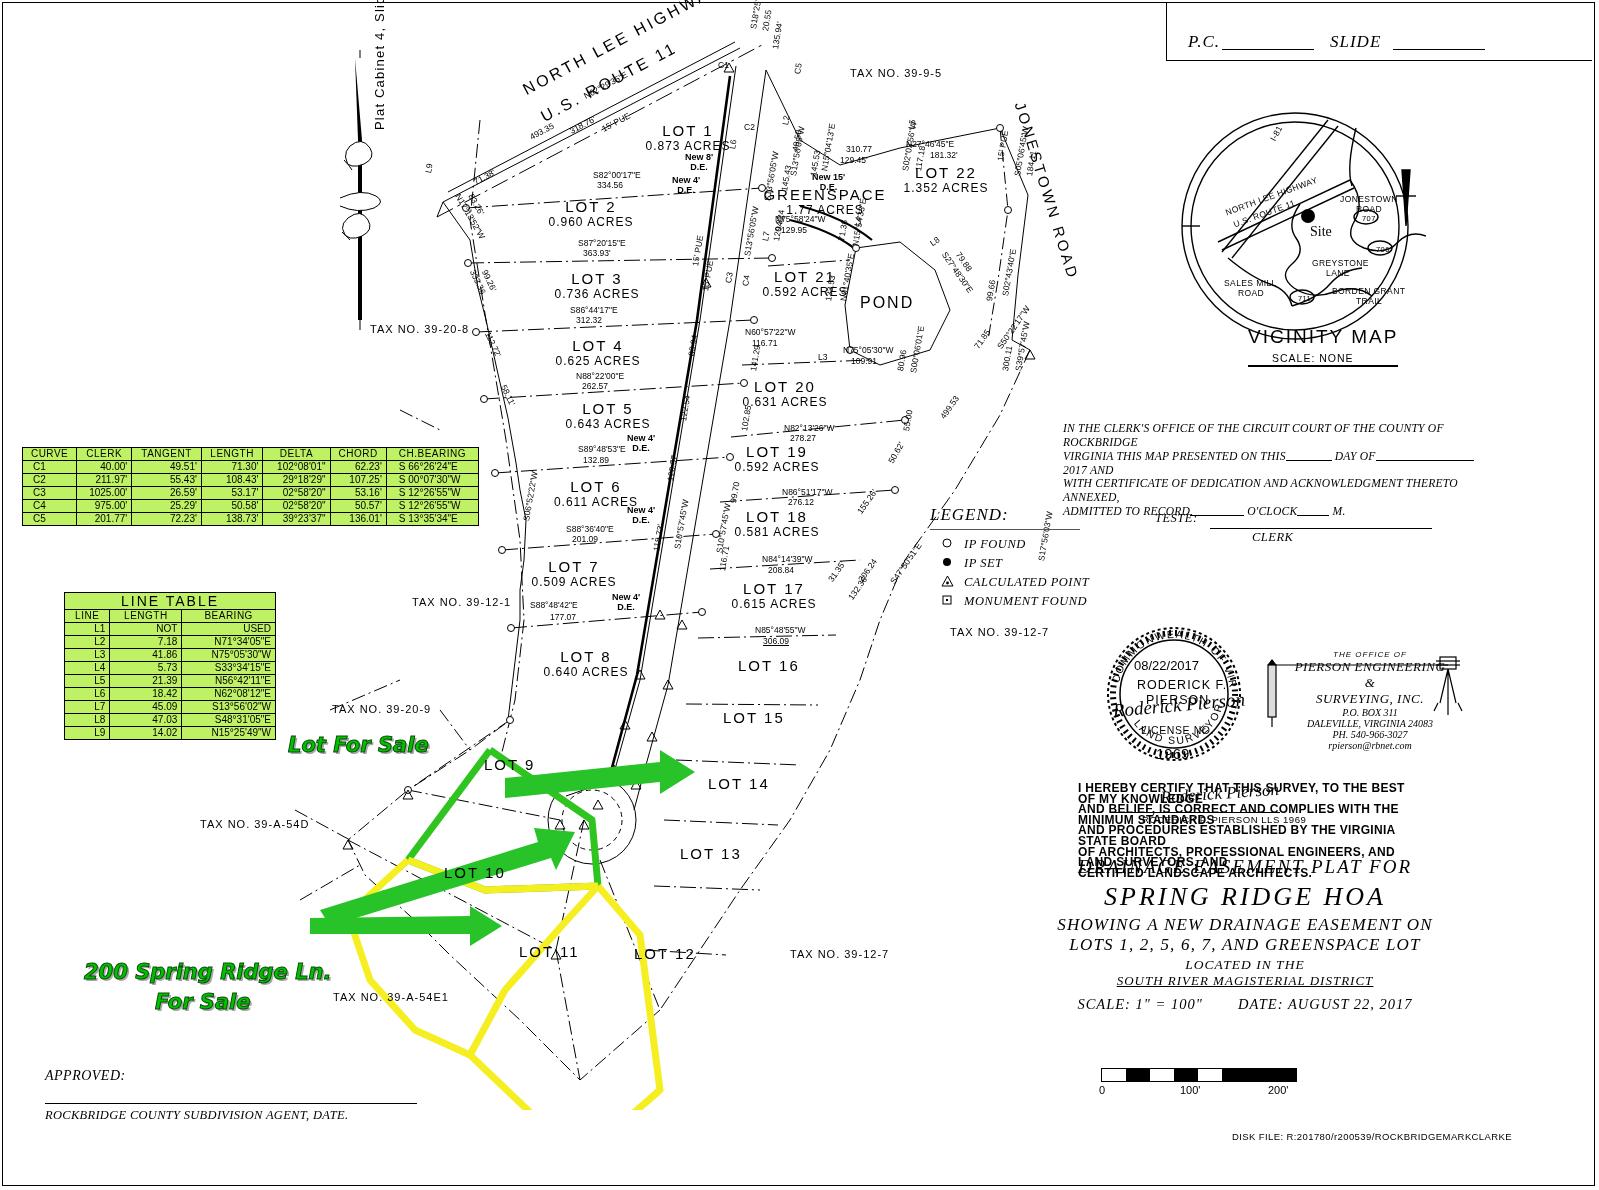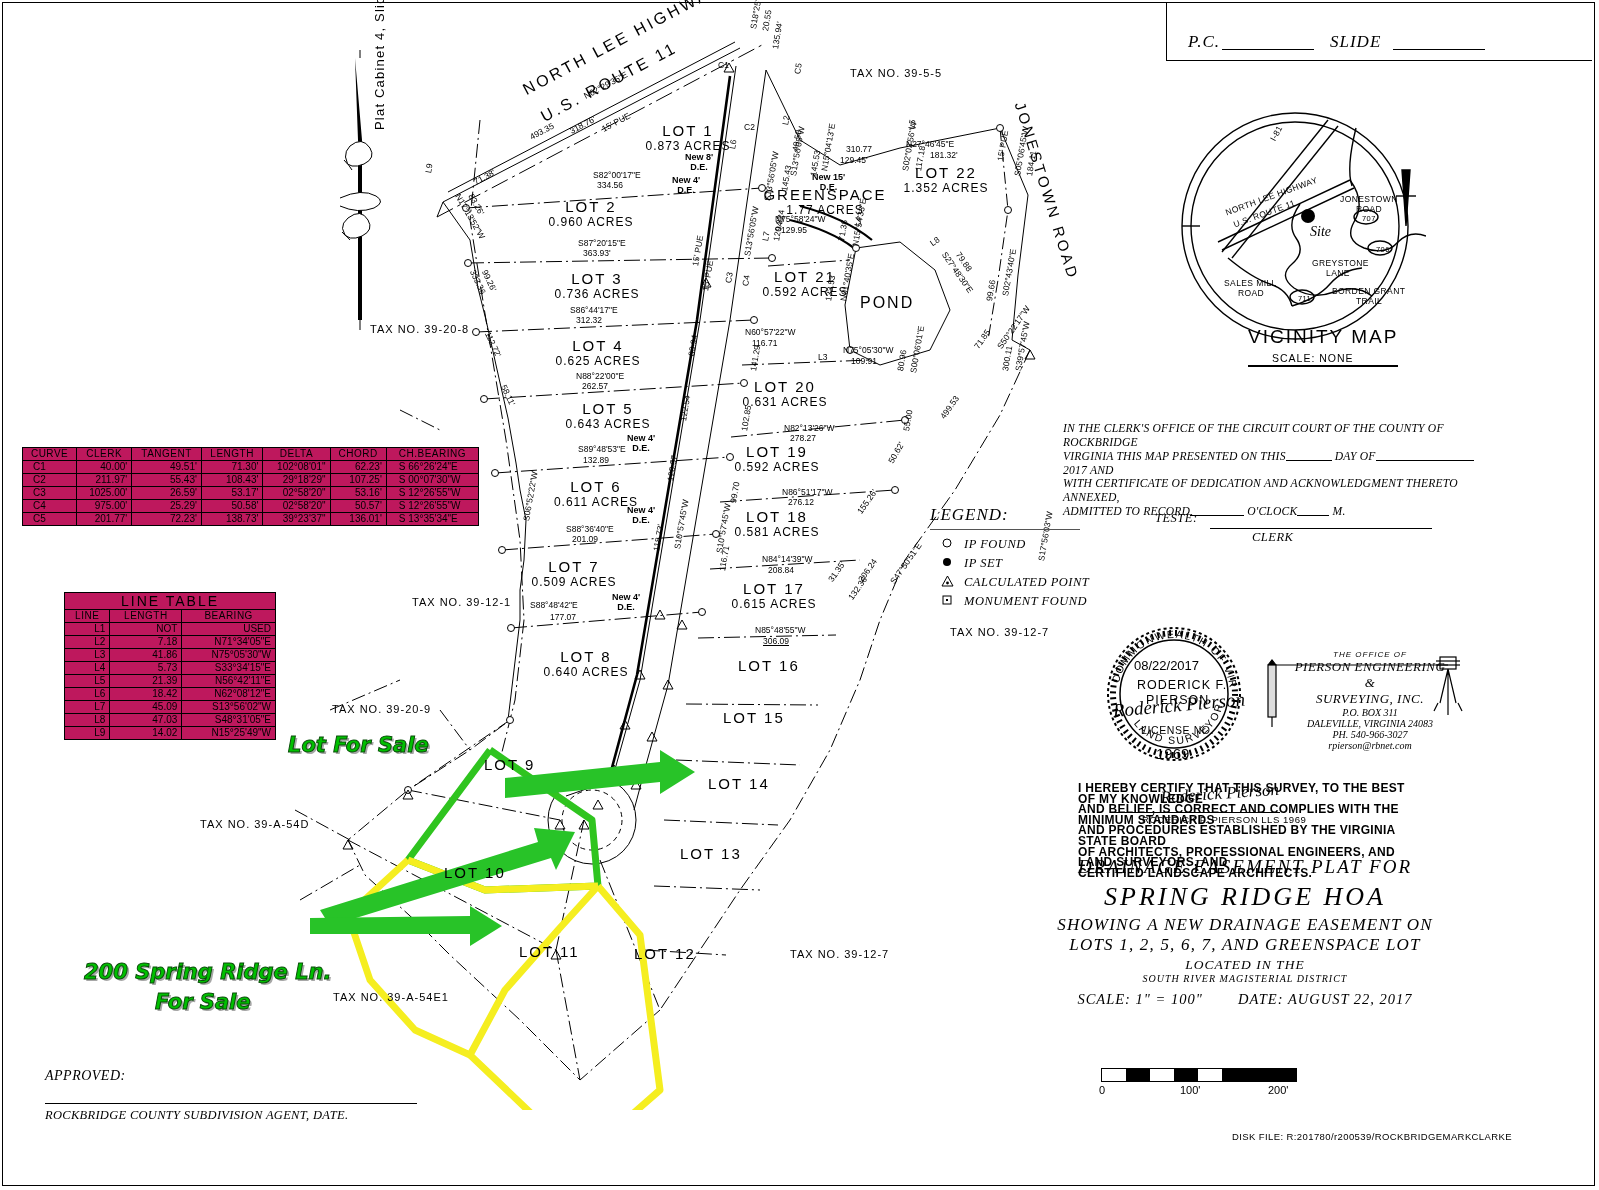--- a/index.html
+++ b/index.html
@@ -8,21 +8,21 @@
   .abs{position:absolute;}
 
   
   #sheet-border{left:2px;top:2px;width:1593px;height:1184px;border:1px solid #000;box-sizing:border-box;}
   #pc-slide-box{left:1166px;top:3px;width:426px;height:58px;border:1px solid #000;border-top:none;border-right:none;box-sizing:border-box;}
 
   
   .t{position:absolute;white-space:nowrap;}
 
   
-  table.plat{border-collapse:collapse;background:#be185d;}
+  table.plat{border-collapse:collapse;background:#bef264;}
   table.plat td,table.plat th{border:1px solid #000;font-size:10px;padding:0 4px;
        font-family:"Liberation Sans",sans-serif;line-height:12px;}
   table.plat th{font-weight:normal;text-align:center;letter-spacing:.5px;}
   #curve-table{left:22px;top:447px;width:457px;}
   #curve-table td{text-align:right;}
   #curve-table td.c0{text-align:left;padding-left:10px;}
   #curve-table td.cb{text-align:left;padding-left:12px;}
   #line-table{left:64px;top:592px;width:212px;}
   #line-table td{text-align:right;}
   #line-table .ttl{text-align:center;font-size:14px;letter-spacing:2px;padding:2px 0;}
@@ -57,21 +57,21 @@
   #cert-text{left:1078px;top:783px;width:330px;font-size:12px;line-height:10.6px;letter-spacing:.3px;font-weight:bold;}
 
   
   #title-block{left:1000px;top:856px;width:490px;text-align:center;
       font-family:"Liberation Serif",serif;font-style:italic;}
   #title-block .l1{font-size:19px;letter-spacing:2px;}
   #title-block .l2{font-size:26px;letter-spacing:3px;margin-top:4px;}
   #title-block .l3{font-size:17px;letter-spacing:1.2px;margin-top:3px;}
   #title-block .l4{font-size:17px;letter-spacing:1.2px;}
   #title-block .l5{font-size:13.5px;letter-spacing:1px;margin-top:2px;}
-  #title-block .l6{font-size:10px;letter-spacing:1px;}
+  #title-block .l6{font-size:13px;letter-spacing:1px;text-decoration:underline;}
   #title-block .l7{font-size:27px;letter-spacing:3px;margin-top:3px;}
   #title-block .l8{font-size:14.5px;letter-spacing:1px;margin-top:7px;}
 
   
   #scale-bar{left:1101px;top:1068px;width:196px;height:14px;border:1px solid #000;box-sizing:border-box;display:flex;}
   #scale-bar div{height:100%;}
 
   
   #approved{left:45px;top:1068px;font-family:"Liberation Serif",serif;font-style:italic;font-size:14px;letter-spacing:.5px;}
   #approved-line{left:45px;top:1103px;width:372px;border-top:1px solid #000;}
@@ -437,21 +437,21 @@
     <div class="t lot-name" style="left: 634px; top: 945px;">LOT 12</div>
     <div class="t lot-name" style="left: 680px; top: 845px;">LOT 13</div>
     <div class="t lot-name" style="left: 708px; top: 775px;">LOT 14</div>
     <div class="t lot-name" style="left: 723px; top: 709px;">LOT 15</div>
     <div class="t lot-name" style="left: 738px; top: 657px;">LOT 16</div>
   </div>
 
 <div class="t" style="left:860px;top:294px;font-size:16px;letter-spacing:2px;">POND</div>
 
 <div id="tax-labels">
-    <div class="t taxno" style="left: 850px; top: 67px;">TAX NO. 39-5-5</div>
+    <div class="t taxno" style="left: 850px; top: 67px;">TAX NO. 39-9-5</div>
     <div class="t taxno" style="left: 370px; top: 323px;">TAX NO. 39-20-8</div>
     <div class="t taxno" style="left: 412px; top: 596px;">TAX NO. 39-12-1</div>
     <div class="t taxno" style="left: 950px; top: 626px;">TAX NO. 39-12-7</div>
     <div class="t taxno" style="left: 332px; top: 703px;">TAX NO. 39-20-9</div>
     <div class="t taxno" style="left: 200px; top: 818px;">TAX NO. 39-A-54D</div>
     <div class="t taxno" style="left: 333px; top: 991px;">TAX NO. 39-A-54E1</div>
     <div class="t taxno" style="left: 790px; top: 948px;">TAX NO. 39-12-7</div>
   </div>
 
 <div id="de-labels">
@@ -673,21 +673,21 @@
       <div class="t" style="left: 182px; top: 106px; font-size: 7.5px; letter-spacing: 0.4px;">707</div>
       <div class="t" style="left: 196px; top: 137px; font-size: 7.5px; letter-spacing: 0.4px;">706</div>
       <div class="t" style="left: 132px; top: 150px; font-size: 8.5px; letter-spacing: 0.4px;">GREYSTONE</div>
       <div class="t" style="left: 146px; top: 160px; font-size: 8.5px; letter-spacing: 0.4px;">LANE</div>
       <div class="t" style="left: 44px; top: 170px; font-size: 8.5px; letter-spacing: 0.4px;">SALES MILL</div>
       <div class="t" style="left: 58px; top: 180px; font-size: 8.5px; letter-spacing: 0.4px;">ROAD</div>
       <div class="t" style="left: 152px; top: 178px; font-size: 8.5px; letter-spacing: 0.4px;">BORDEN GRANT</div>
       <div class="t" style="left: 176px; top: 188px; font-size: 8.5px; letter-spacing: 0.4px;">TRAIL</div>
       <div class="t" style="left: 118px; top: 186px; font-size: 7.5px; letter-spacing: 0.4px;">711</div>
     </div>
-  <div class="t" style="left:130px;top:116px;font-family:'Liberation Serif',serif;font-style:italic;font-size:14px;">Site</div>
+  <div class="t" style="left:130px;top:116px;font-family:'Liberation Serif',serif;font-size:14px;">Site</div>
 </div>
 <div class="t" style="left:1248px;top:326px;font-size:19px;letter-spacing:2px;border-bottom:2px solid #000;padding-bottom:17px;">VICINITY MAP</div>
 <div class="t" style="left:1272px;top:352px;font-size:10.5px;letter-spacing:1px;">SCALE: NONE</div>
 
 <div class="abs" id="clerk-block">
   <div>IN THE CLERK'S OFFICE OF THE CIRCUIT COURT OF THE COUNTY OF ROCKBRIDGE</div>
   <div>
     <span>VIRGINIA THIS MAP PRESENTED ON THIS</span><span class="ul" style="width:46px;"></span>
     <span>DAY OF</span><span class="ul" style="width:98px;"></span>
     <span>2017 AND</span>

